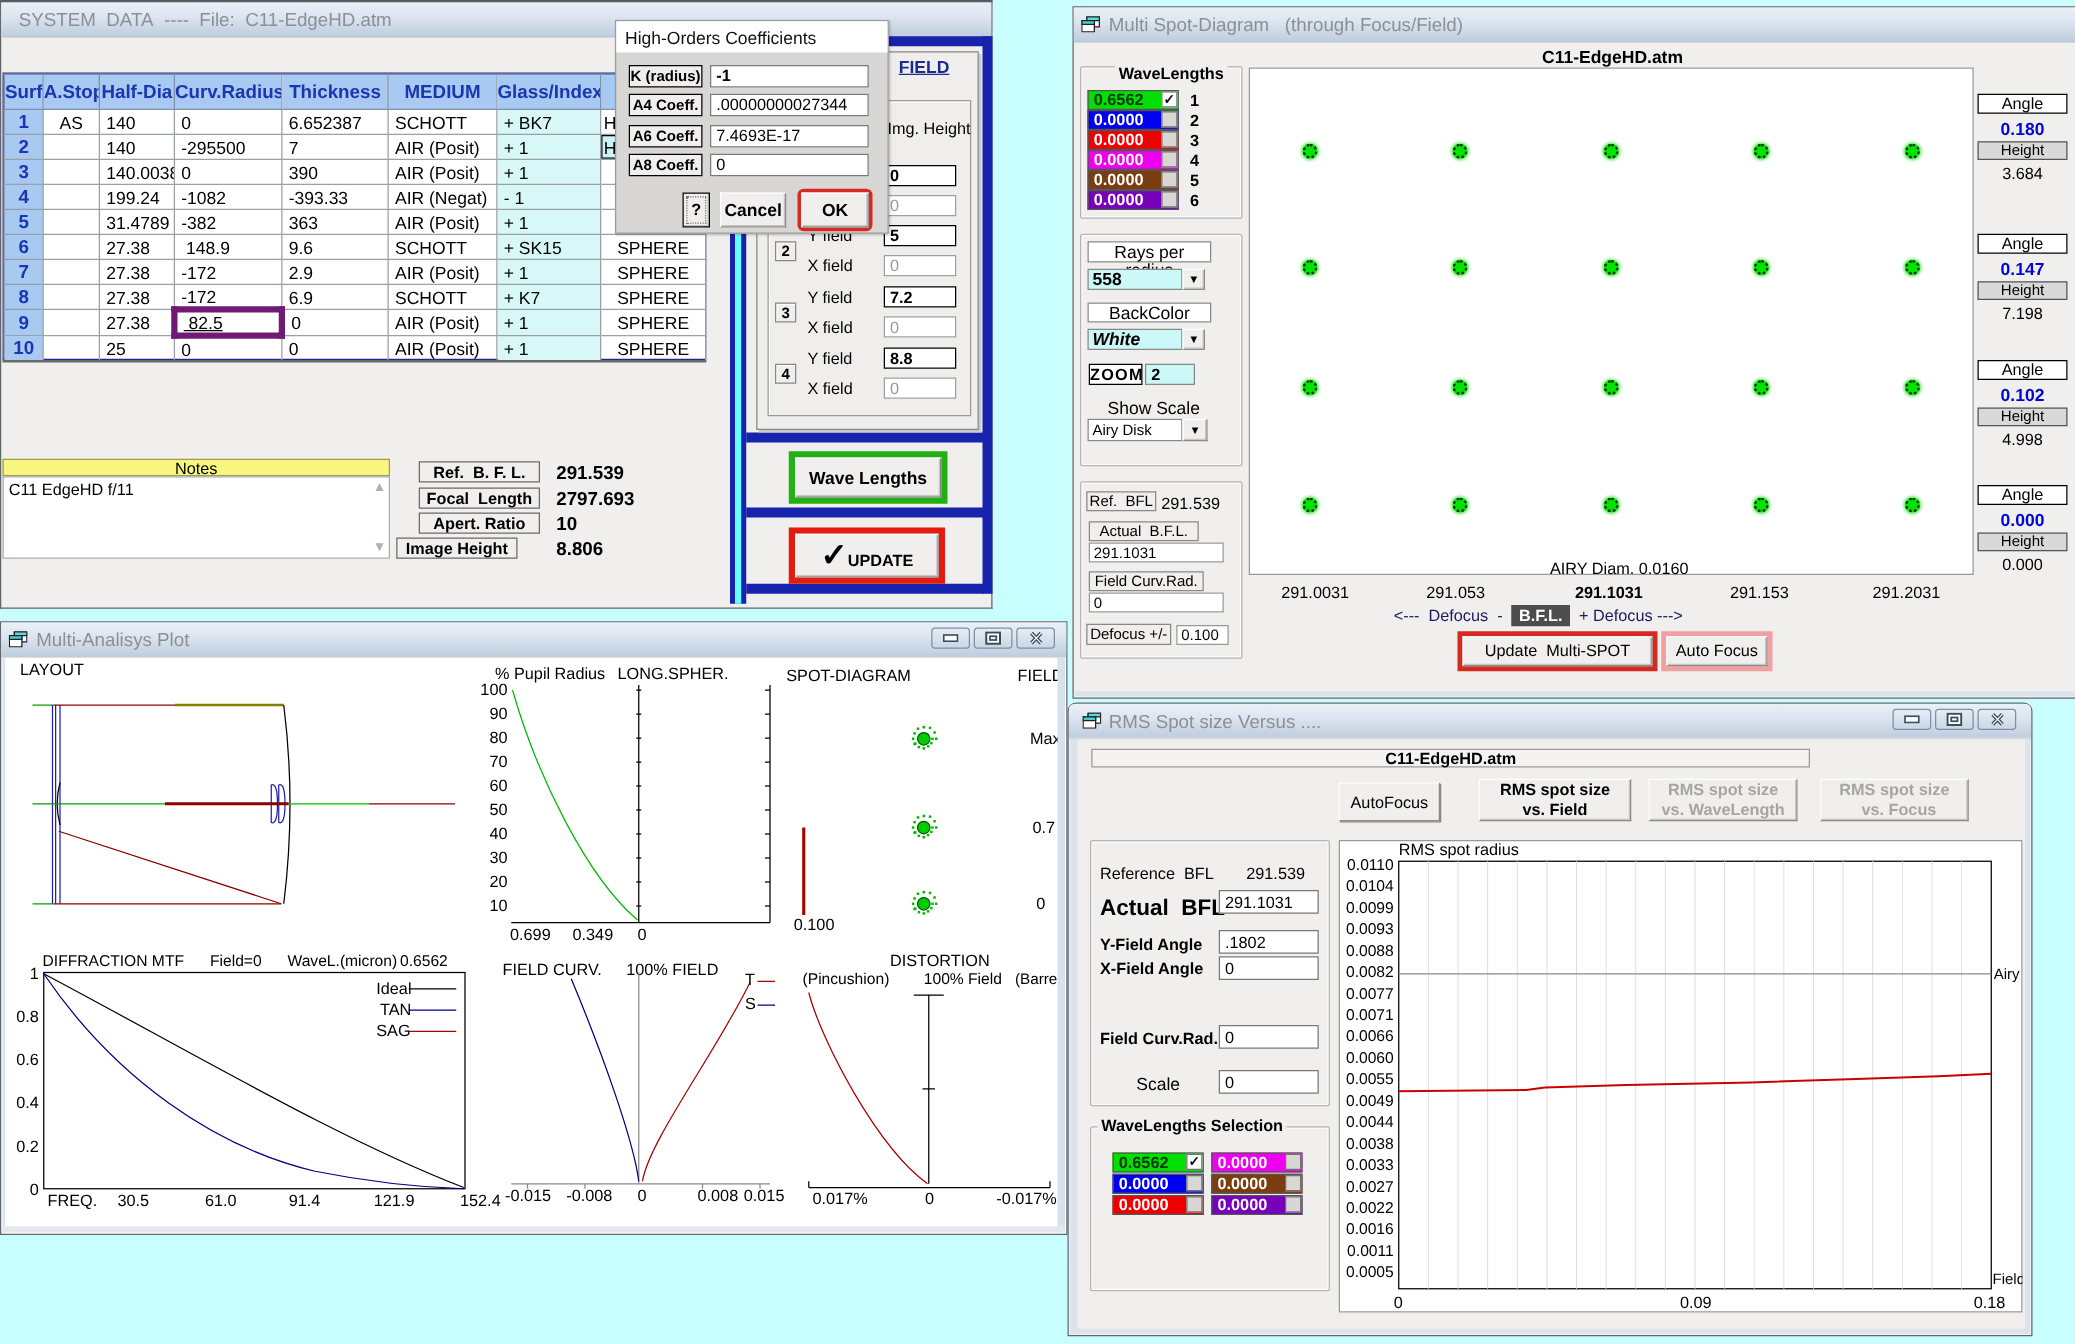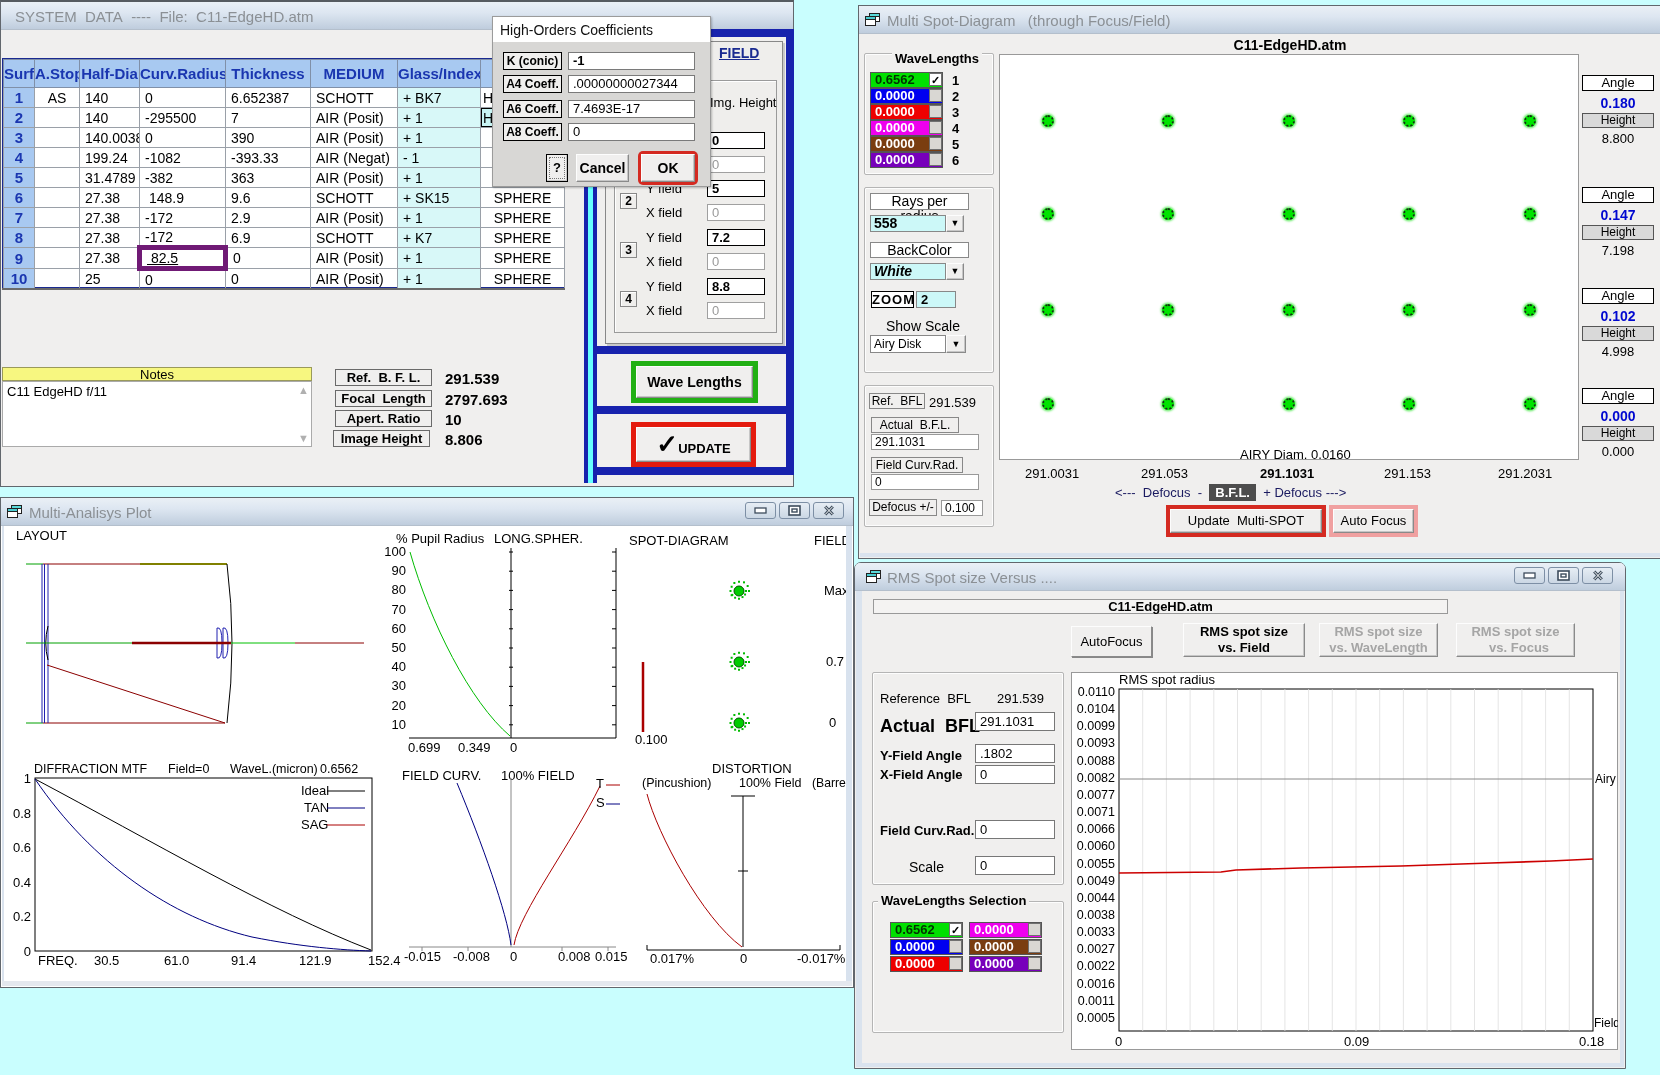--- a/index.html
+++ b/index.html
@@ -148,21 +148,21 @@
     <div class="abs" style="right:2px;top:2px;color:#b0b0b0;font-size:11px">▲</div>
     <div class="abs" style="right:2px;bottom:2px;color:#b0b0b0;font-size:11px">▼</div>
   </div>
 
   <div class="btn3d" style="left:334px;top:367px;width:97px;height:17px;font-weight:bold;font-size:13px;line-height:15px;border-color:#6a6a6a;box-shadow:none">Ref.&nbsp; B. F. L.</div>
   <div class="abs" style="left:444px;top:368px;font-weight:bold;font-size:15px">291.539</div>
   <div class="btn3d" style="left:334px;top:388px;width:97px;height:17px;font-weight:bold;font-size:13px;line-height:15px;border-color:#6a6a6a;box-shadow:none">Focal&nbsp; Length</div>
   <div class="abs" style="left:444px;top:389px;font-weight:bold;font-size:15px">2797.693</div>
   <div class="btn3d" style="left:334px;top:408px;width:97px;height:17px;font-weight:bold;font-size:13px;line-height:15px;border-color:#6a6a6a;box-shadow:none">Apert. Ratio</div>
   <div class="abs" style="left:444px;top:409px;font-weight:bold;font-size:15px">10</div>
-  <div class="btn3d" style="left:332px;top:428px;width:97px;height:17px;font-weight:bold;font-size:13px;line-height:15px;border-color:#6a6a6a;box-shadow:none">Image Height</div>
+  <div class="btn3d" style="left:316px;top:428px;width:97px;height:17px;font-weight:bold;font-size:13px;line-height:15px;border-color:#6a6a6a;box-shadow:none">Image Height</div>
   <div class="abs" style="left:444px;top:429px;font-weight:bold;font-size:15px">8.806</div>
 
   <div class="abs" style="left:583px;top:30px;width:13px;height:451px;background:#1722ad"></div>
   <div class="abs" style="left:587px;top:30px;width:5px;height:451px;background:#66ffff"></div>
 
   <div class="navy" style="left:596px;top:27px;width:196px;height:8px"></div>
   <div class="navy" style="left:785px;top:27px;width:8px;height:446px"></div>
   <div class="navy" style="left:596px;top:344px;width:190px;height:8px"></div>
   <div class="navy" style="left:596px;top:404px;width:190px;height:8px"></div>
   <div class="navy" style="left:596px;top:465px;width:190px;height:8px"></div>
@@ -511,21 +511,21 @@
       <div class="abs" style="left:255px;top:450px;font-size:13px;color:#1a1a60">&lt;---&nbsp; Defocus&nbsp; -&nbsp; <span style="background:#4d4d4d;color:#fff;padding:1px 6px;font-weight:bold">B.F.L.</span>&nbsp; + Defocus ---&gt;</div>
       <div class="abs" style="left:306px;top:470px;width:160px;height:32px;background:#d42a21;padding:4px">
         <div class="btn3d" style="position:static;width:100%;height:100%;font-size:13px;line-height:22px">Update&nbsp; Multi-SPOT</div>
       </div>
       <div class="abs" style="left:469px;top:470px;width:89px;height:32px;background:#f0a0a0;padding:4px">
         <div class="btn3d" style="position:static;width:100%;height:100%;font-size:13px;line-height:22px">Auto Focus</div>
       </div>
       <div class="abs" style="left:722px;top:40px;width:72px;height:16px;background:#fff;border:1px solid #000;text-align:center;font-size:13px;line-height:14px">Angle</div>
       <div class="abs" style="left:722px;top:60px;width:72px;text-align:center;font-weight:bold;font-size:14px;color:#0008d0">0.180</div>
       <div class="abs" style="left:722px;top:78px;width:72px;height:15px;background:#d9d9d9;border:1px solid #555;text-align:center;font-size:12px;line-height:13px">Height</div>
-      <div class="abs" style="left:722px;top:96px;width:72px;text-align:center;font-size:13px">8.800</div>
+      <div class="abs" style="left:722px;top:96px;width:72px;text-align:center;font-size:13px">3.684</div>
       <div class="abs" style="left:722px;top:152px;width:72px;height:16px;background:#fff;border:1px solid #000;text-align:center;font-size:13px;line-height:14px">Angle</div>
       <div class="abs" style="left:722px;top:172px;width:72px;text-align:center;font-weight:bold;font-size:14px;color:#0008d0">0.147</div>
       <div class="abs" style="left:722px;top:190px;width:72px;height:15px;background:#d9d9d9;border:1px solid #555;text-align:center;font-size:12px;line-height:13px">Height</div>
       <div class="abs" style="left:722px;top:208px;width:72px;text-align:center;font-size:13px">7.198</div>
       <div class="abs" style="left:722px;top:253px;width:72px;height:16px;background:#fff;border:1px solid #000;text-align:center;font-size:13px;line-height:14px">Angle</div>
       <div class="abs" style="left:722px;top:273px;width:72px;text-align:center;font-weight:bold;font-size:14px;color:#0008d0">0.102</div>
       <div class="abs" style="left:722px;top:291px;width:72px;height:15px;background:#d9d9d9;border:1px solid #555;text-align:center;font-size:12px;line-height:13px">Height</div>
       <div class="abs" style="left:722px;top:309px;width:72px;text-align:center;font-size:13px">4.998</div>
       <div class="abs" style="left:722px;top:353px;width:72px;height:16px;background:#fff;border:1px solid #000;text-align:center;font-size:13px;line-height:14px">Angle</div>
       <div class="abs" style="left:722px;top:373px;width:72px;text-align:center;font-weight:bold;font-size:14px;color:#0008d0">0.000</div>
@@ -652,21 +652,21 @@
       </div>
     </div>
   <div class="abs" style="left:1px;top:28px;width:6px;bottom:1px;background:#dae3ee"></div>
   <div class="abs" style="right:1px;top:28px;width:4px;bottom:1px;background:#dae3ee"></div>
   <div class="abs" style="left:1px;right:1px;bottom:1px;height:4px;background:#dae3ee"></div>
 </div>
 
 <div class="abs" style="left:492px;top:16px;width:219px;height:171px;background:#d8d7d5;border:1px solid #9b9b9b;box-shadow:1px 1px 2px rgba(0,0,0,.25)">
   <div class="abs" style="left:0;top:0;right:0;height:25px;background:#fff"></div>
   <div class="abs" style="left:7px;top:5px;font-size:14px;color:#111">High-Orders Coefficients</div>
-  <div class="btn3d dlbl" style="left:10px;top:35px;width:59px;height:18px;font-weight:bold;font-size:12px;line-height:16px;white-space:nowrap;border-color:#000;box-shadow:none">K (conic)</div>
+  <div class="btn3d dlbl" style="left:10px;top:35px;width:59px;height:18px;font-weight:bold;font-size:12px;line-height:16px;white-space:nowrap;border-color:#000;box-shadow:none">K (radius)</div>
   <div class="fld" style="left:75px;top:35px;width:127px;height:18px;font-weight:bold;padding:0 4px;border-color:#7a7a7a">-1</div>
   <div class="btn3d dlbl" style="left:10px;top:58px;width:59px;height:18px;font-weight:bold;font-size:12px;line-height:16px;white-space:nowrap;border-color:#000;box-shadow:none">A4 Coeff.</div>
   <div class="fld" style="left:75px;top:58px;width:127px;height:18px;padding:0 4px;border-color:#7a7a7a">.00000000027344</div>
   <div class="btn3d dlbl" style="left:10px;top:83px;width:59px;height:18px;font-weight:bold;font-size:12px;line-height:16px;white-space:nowrap;border-color:#000;box-shadow:none">A6 Coeff.</div>
   <div class="fld" style="left:75px;top:83px;width:127px;height:18px;padding:0 4px;border-color:#7a7a7a">7.4693E-17</div>
   <div class="btn3d dlbl" style="left:10px;top:106px;width:59px;height:18px;font-weight:bold;font-size:12px;line-height:16px;white-space:nowrap;border-color:#000;box-shadow:none">A8 Coeff.</div>
   <div class="fld" style="left:75px;top:106px;width:127px;height:18px;padding:0 4px;border-color:#7a7a7a">0</div>
   <div class="btn3d" style="left:53px;top:137px;width:22px;height:28px;font-weight:bold;line-height:26px;border:1px solid #000;outline:1px dotted #777;outline-offset:-4px">?</div>
   <div class="btn3d" style="left:83px;top:137px;width:53px;height:28px;font-weight:bold;font-size:14px;line-height:26px">Cancel</div>
   <div class="abs" style="left:145px;top:134px;width:60px;height:34px;background:#d42a21;border-radius:5px;padding:3px">

